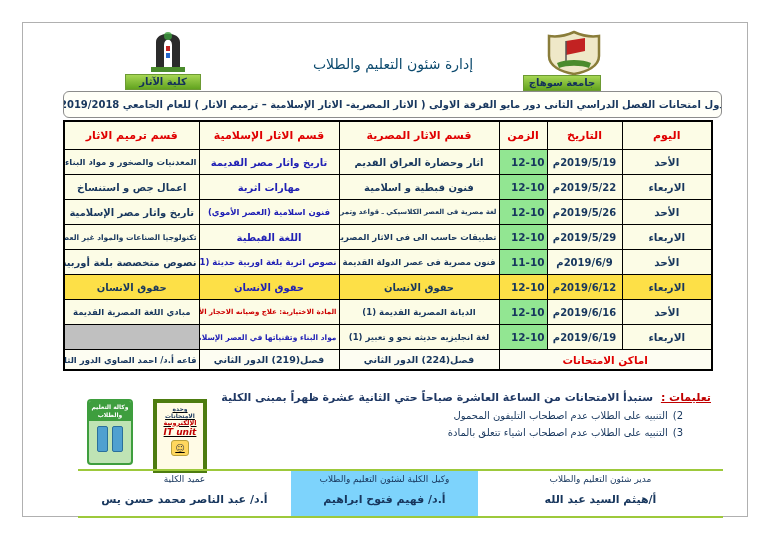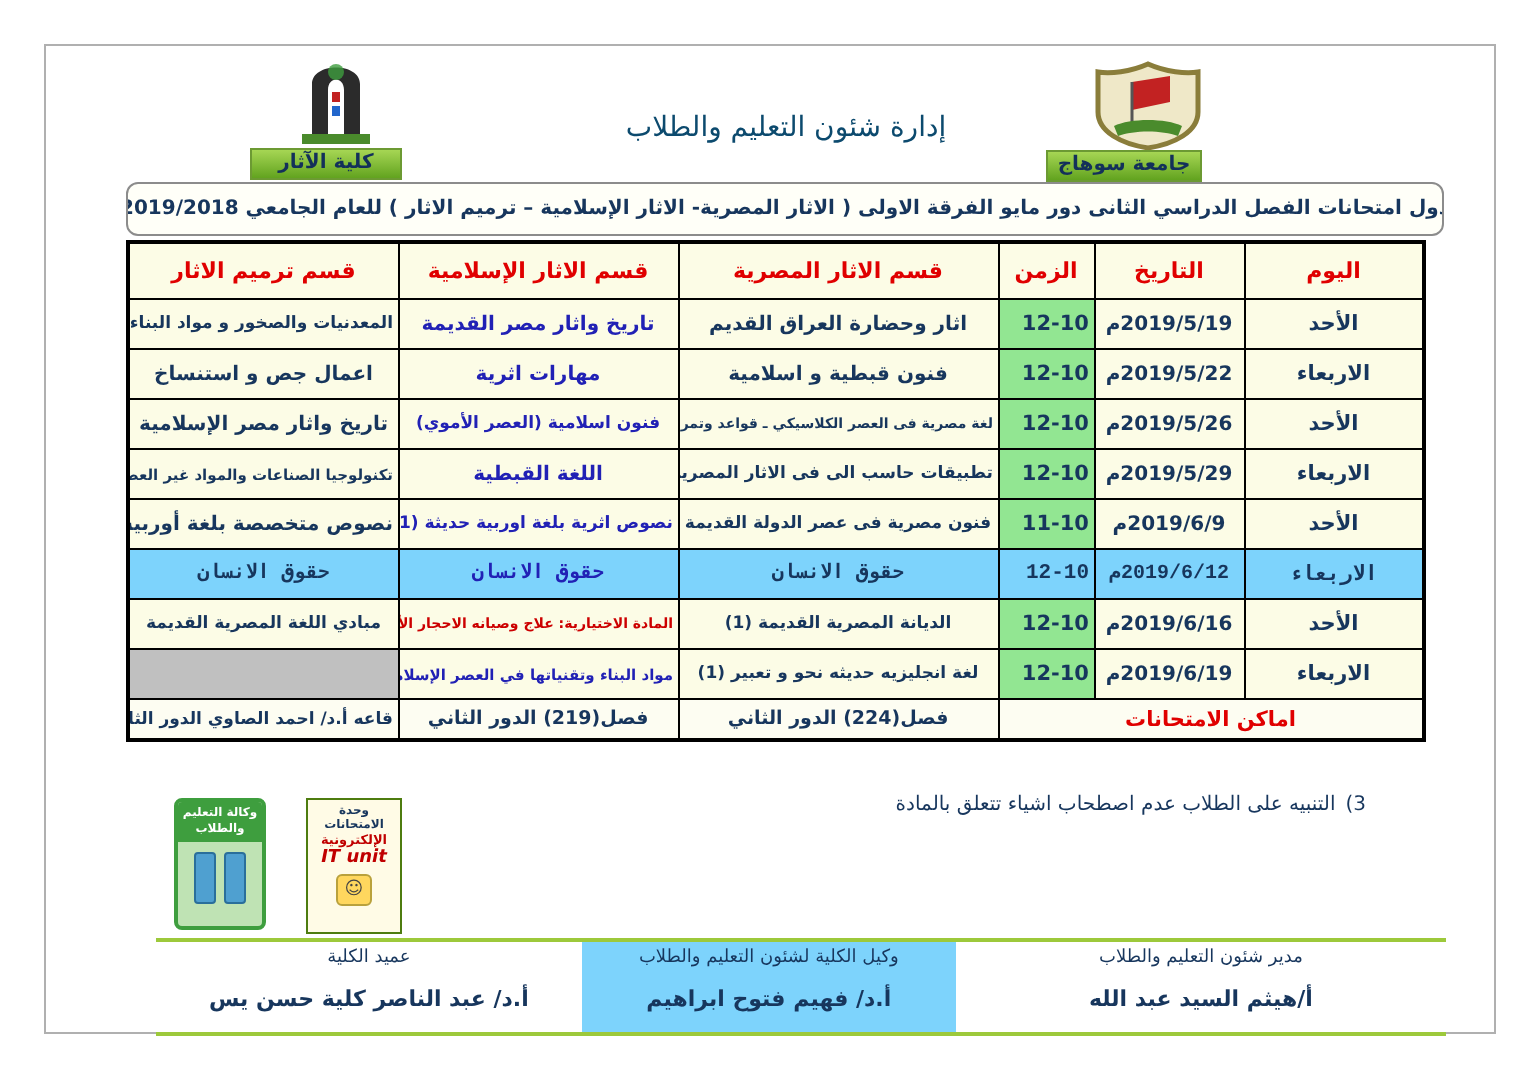--- a/index.html
+++ b/index.html
@@ -54,21 +54,21 @@
   }
   .exam-table thead th{
     background:#fcfce6;color:#e00000;font-weight:bold;font-size:11px;height:27px;
   }
   .exam-table tbody td{
     background:#fcfce6;color:#17365d;font-weight:bold;font-size:10px;height:24px;
   }
   .exam-table tbody td.c-day{font-size:10.5px;text-align:center;}
   .exam-table tbody td.c-time{background:#92e692;font-size:10.5px;padding-left:28px;}
   .exam-table tbody td.c-isl{color:#2121b5;}
-  .exam-table tbody tr.hl td{background:#7dd3fc;font-family:Liberation Mono, monospace;}
+  .exam-table tbody tr.hl td{background:#fde047;}
   .exam-table tbody td.empty{background:#c0c0c0;}
   .exam-table tbody td.tight{font-size:8.5px;}
   .exam-table tbody td.tighter{font-size:7.5px;}
   .exam-table tbody td.tightest{font-size:7px;}
   .exam-table tfoot td{
     background:#fdfdf2;color:#17365d;font-weight:bold;font-size:9.5px;height:19px;
   }
   .exam-table tfoot td.loc-label{color:#e00000;font-size:10.5px;margin-top:10px;}
   .exam-table tfoot td.loc-res{font-size:8.5px;}
   
@@ -84,21 +84,21 @@
     border:2px solid #3e9e3e;border-radius:4px;overflow:hidden;
   }
   .stamp-agency-top{
     background:#3e9e3e;color:#ffffff;font-size:6px;font-weight:bold;
     text-align:center;padding:2px 1px;line-height:1.3;
   }
   .stamp-agency-body{display:flex;justify-content:center;gap:4px;padding-top:5px;}
   .stamp-col{width:9px;height:24px;background:#4fa0d0;border:1px solid #2a6f9b;border-radius:2px;}
   .stamp-it{
     left:130px;top:376px;width:46px;height:66px;background:#fffbe6;
-    border:1px solid #4d7c0f;text-align:center;overflow:hidden;
+    border:4px solid #4d7c0f;text-align:center;overflow:hidden;text-decoration:underline;
   }
   .it-l1{font-size:6px;color:#17365d;font-weight:bold;margin-top:2px;}
   .it-l2{font-size:6.5px;color:#c00000;font-weight:bold;}
   .it-l3{font-size:9px;color:#c00000;font-weight:bold;font-style:italic;}
   .it-face{
     width:16px;height:14px;margin:3px auto 0;background:#ffd75e;border:1px solid #b9a13c;
     border-radius:3px;font-size:9px;line-height:14px;color:#444;
   }
   
   .signatures{
@@ -233,21 +233,26 @@
       <tr>
         <td class="loc-label" colspan="3">اماكن الامتحانات</td>
         <td>فصل(224) الدور الثاني</td>
         <td>فصل(219) الدور الثاني</td>
         <td class="loc-res">قاعه أ.د/ احمد الصاوي الدور الثاني</td>
       </tr>
     </tfoot>
   </table>
 
   <div class="instructions">
+    <div class="inst-heading">
+      <span class="inst-label">تعليمات :</span>
+      <span class="inst-text">ستبدأ الامتحانات من الساعة العاشرة صباحاً حتي الثانية عشرة ظهراً بمبنى الكلية</span>
+    </div>
     <div class="inst-list">
+        <div class="inst-item"><span class="inst-num">2)</span><span>التنبيه على الطلاب عدم اصطحاب التليفون المحمول</span></div>
         <div class="inst-item"><span class="inst-num">3)</span><span>التنبيه على الطلاب عدم اصطحاب اشياء تتعلق بالمادة</span></div>
       </div>
   </div>
 
   <div class="stamp stamp-agency">
     <div class="stamp-agency-top">وكالة التعليم والطلاب</div>
     <div class="stamp-agency-body">
       <div class="stamp-col"></div>
       <div class="stamp-col"></div>
     </div>
@@ -263,17 +268,17 @@
     <div class="sig-col s0">
       <div class="sig-title">مدير شئون التعليم والطلاب</div>
       <div class="sig-name">أ/هيثم السيد عبد الله</div>
     </div>
     <div class="sig-col s1">
       <div class="sig-title">وكيل الكلية لشئون التعليم والطلاب</div>
       <div class="sig-name">أ.د/ فهيم فتوح ابراهيم</div>
     </div>
     <div class="sig-col s2">
       <div class="sig-title">عميد الكلية</div>
-      <div class="sig-name">أ.د/ عبد الناصر كلية حسن يس</div>
+      <div class="sig-name">أ.د/ عبد الناصر محمد حسن يس</div>
     </div>
   </div>
 
 </div>
 
 </body></html>

